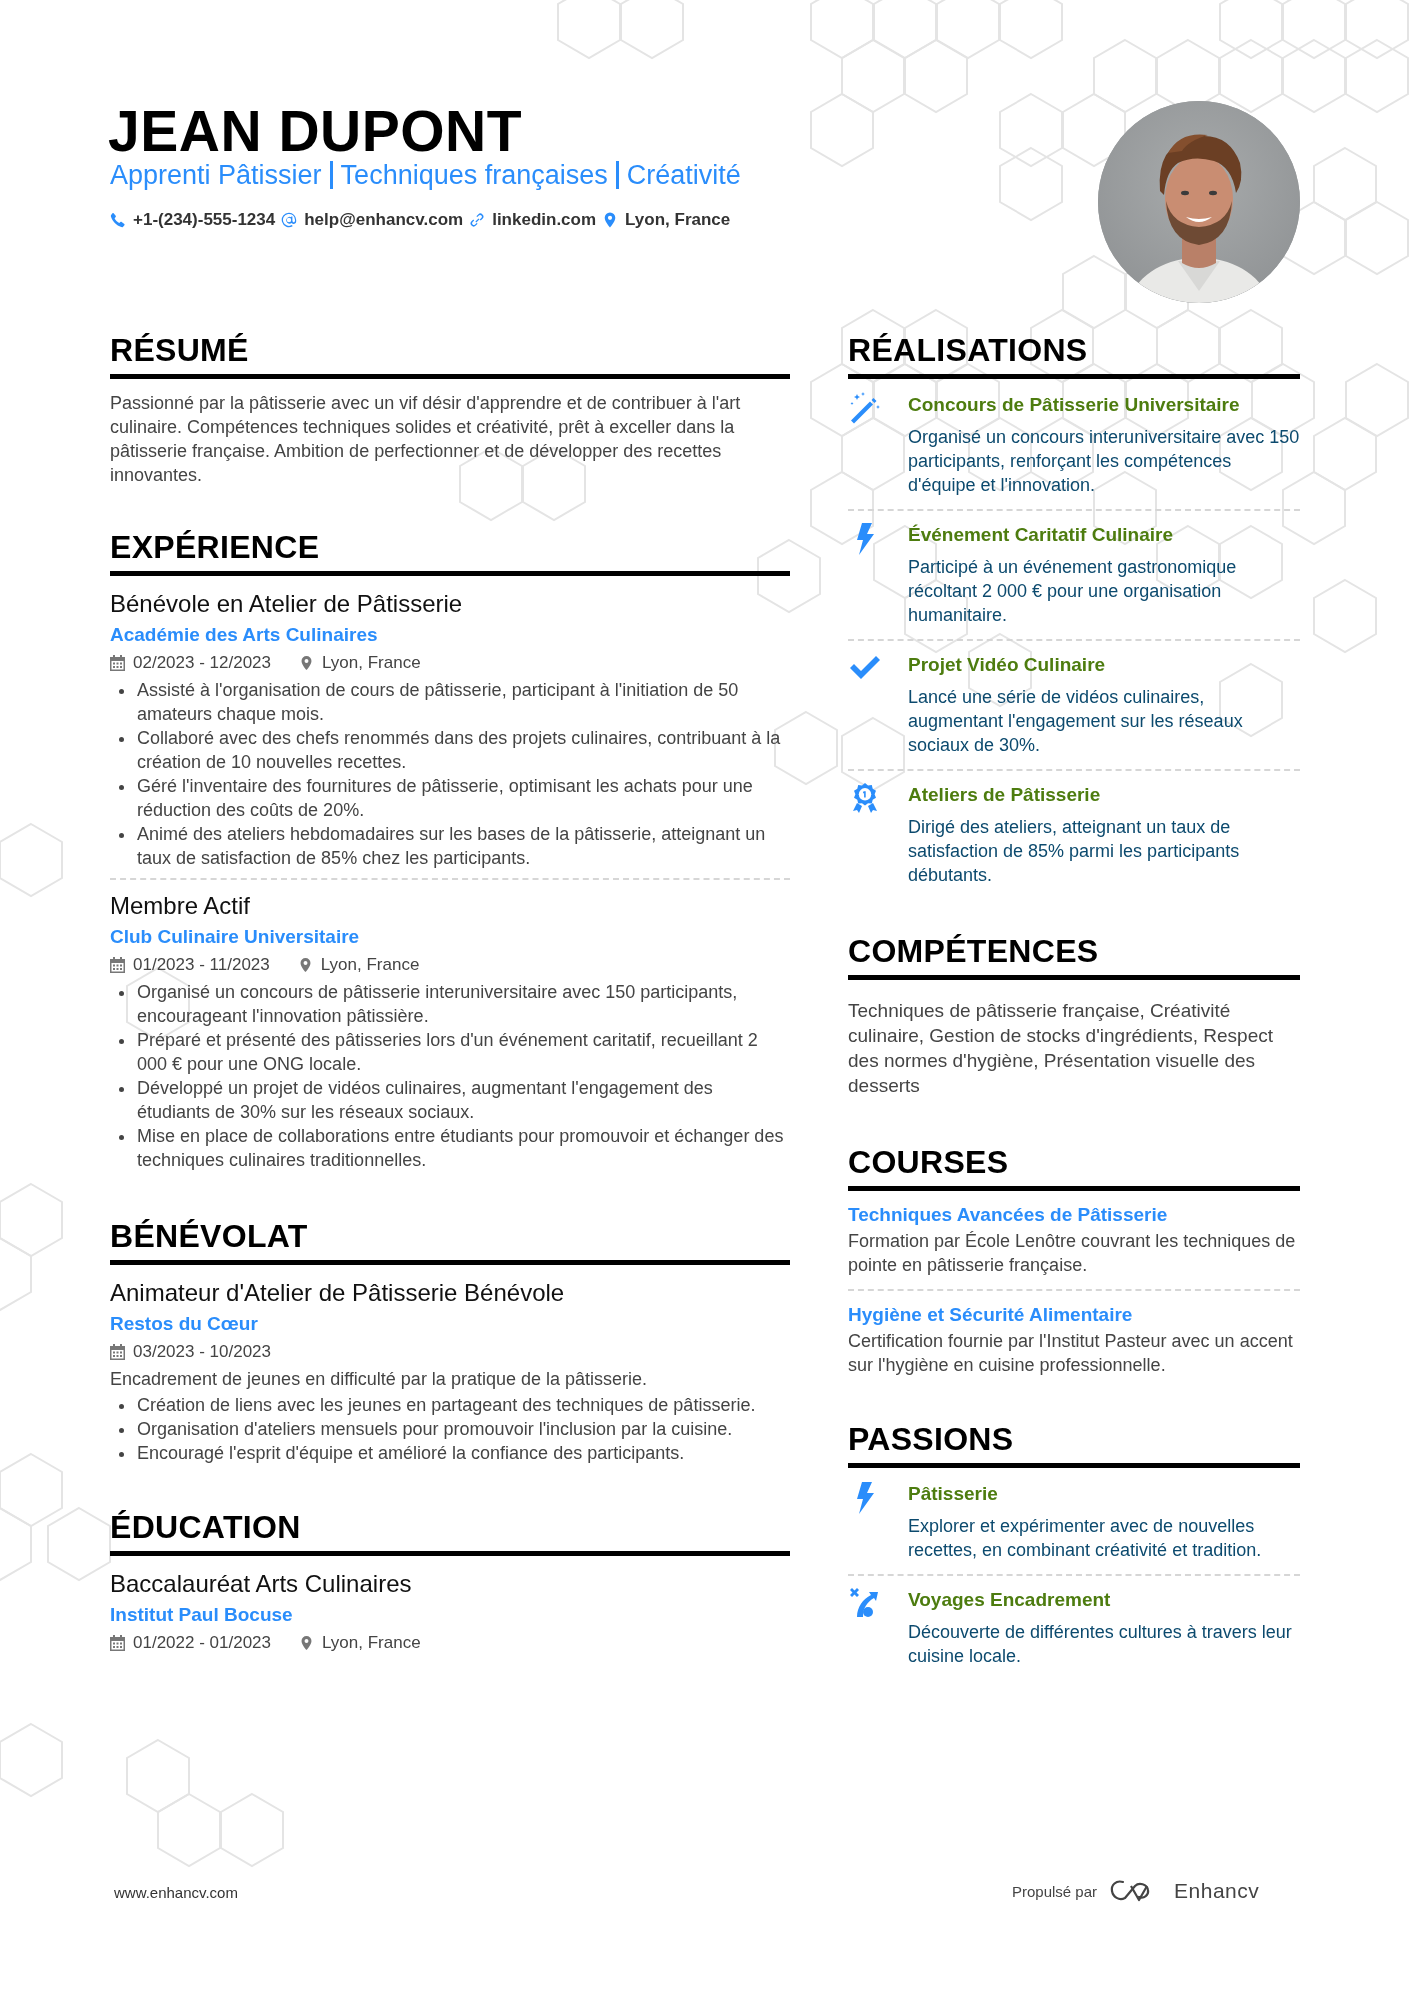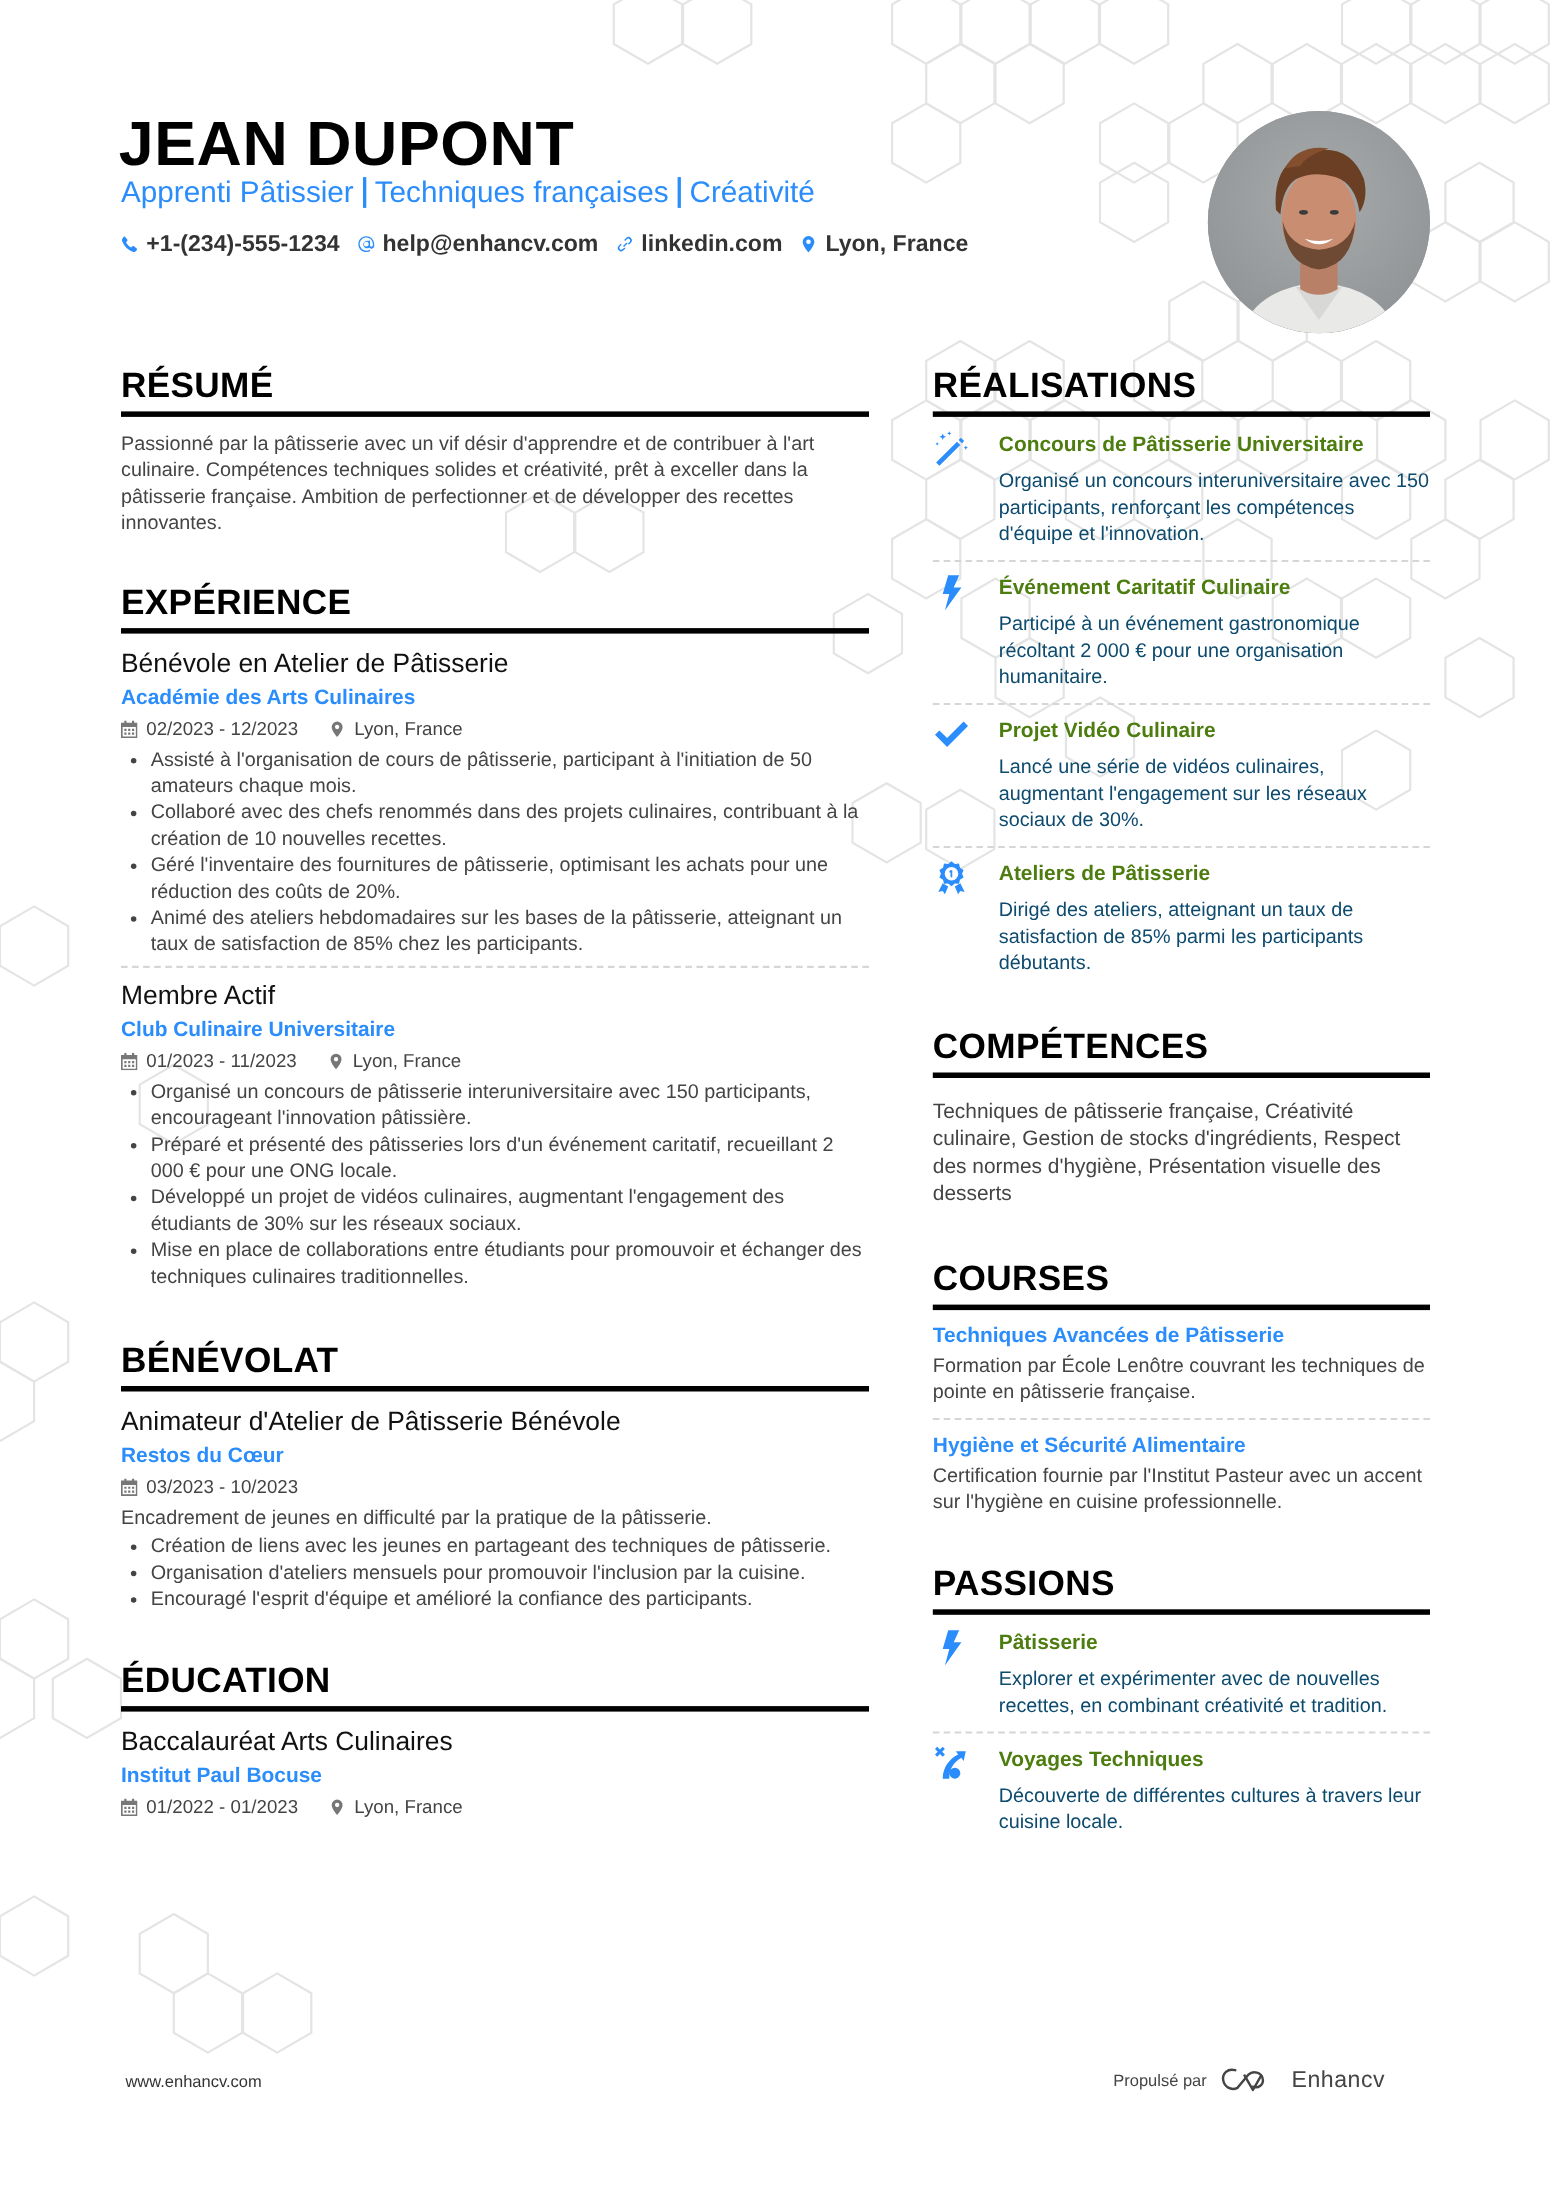--- a/index.html
+++ b/index.html
@@ -7,21 +7,21 @@
   body { position: relative; font-family: "Liberation Sans", sans-serif; color: #333; }
 
   .hexbg { position: absolute; left: 0; top: 0; width: 1410px; height: 1995px; z-index: 0; pointer-events: none; }
 
   .page { position: absolute; left: 0; top: 0; width: 1410px; height: 1972px; z-index: 1; padding-left: 40px; }
 
   
   .name { position: absolute; left: 108px; top: 98px; font-size: 57px; font-weight: bold; color: #000; letter-spacing: 0.5px; font-family: "Liberation Sans", sans-serif; }
   .subtitle { position: absolute; left: 110px; top: 160px; font-size: 27px; color: #2a8dfb; white-space: nowrap; }
   .subtitle .sep { display: inline-block; width: 3px; height: 28px; background: #2a8dfb; vertical-align: -5px; margin: 0 8px; }
-  .contacts { position: absolute; left: 110px; top: 210px; display: flex; gap: 16px; font-size: 21px; font-weight: bold; color: #333; }
+  .contacts { position: absolute; left: 110px; top: 210px; display: flex; gap: 6px; font-size: 17px; font-weight: bold; color: #333; }
   .contact { display: flex; align-items: center; gap: 7px; white-space: nowrap; }
   .contact svg { width: 16px; height: 16px; fill: #2a8dfb; }
 
   .photo { position: absolute; left: 1098px; top: 101px; width: 202px; height: 202px; border-radius: 50%; overflow: hidden; background: #9a9d9f; }
 
   
   .col-left { position: absolute; left: 110px; top: 330px; width: 680px; }
   .col-right { position: absolute; left: 848px; top: 330px; width: 452px; }
 
   .section-title { font-size: 32px; font-weight: bold; color: #000; letter-spacing: 0.3px; padding-bottom: 4px; border-bottom: 5px solid #000; line-height: 40px; margin-bottom: 12px; }
@@ -423,21 +423,21 @@
       </div>
       <div class="ach">
         <div class="ach-icon">
           <svg viewBox="0 0 34 34">
               <path d="M2 4l2-2 2.5 2.5L9 2l2 2-2.5 2.5L11 9 9 11 6.5 8.5 4 11 2 9l2.5-2.5z"></path>
               <circle cx="20" cy="26" r="5"></circle>
               <path d="M9 31c0-10 6-18 14-22l-2-3h9l-2 9-2-3c-7 4-11 10-11 19z"></path>
             </svg>
         </div>
         <div class="ach-body">
-          <div class="ach-title">Voyages Techniques</div>
+          <div class="ach-title">Voyages Encadrement</div>
           <div class="ach-desc">Découverte de différentes cultures à travers leur cuisine locale.</div>
         </div>
       </div>
     </section>
   </div>
 
   <div class="footer-left">www.enhancv.com</div>
   <div class="footer-right">
     <span class="powered">Propulsé par</span>
     <span class="brand">

